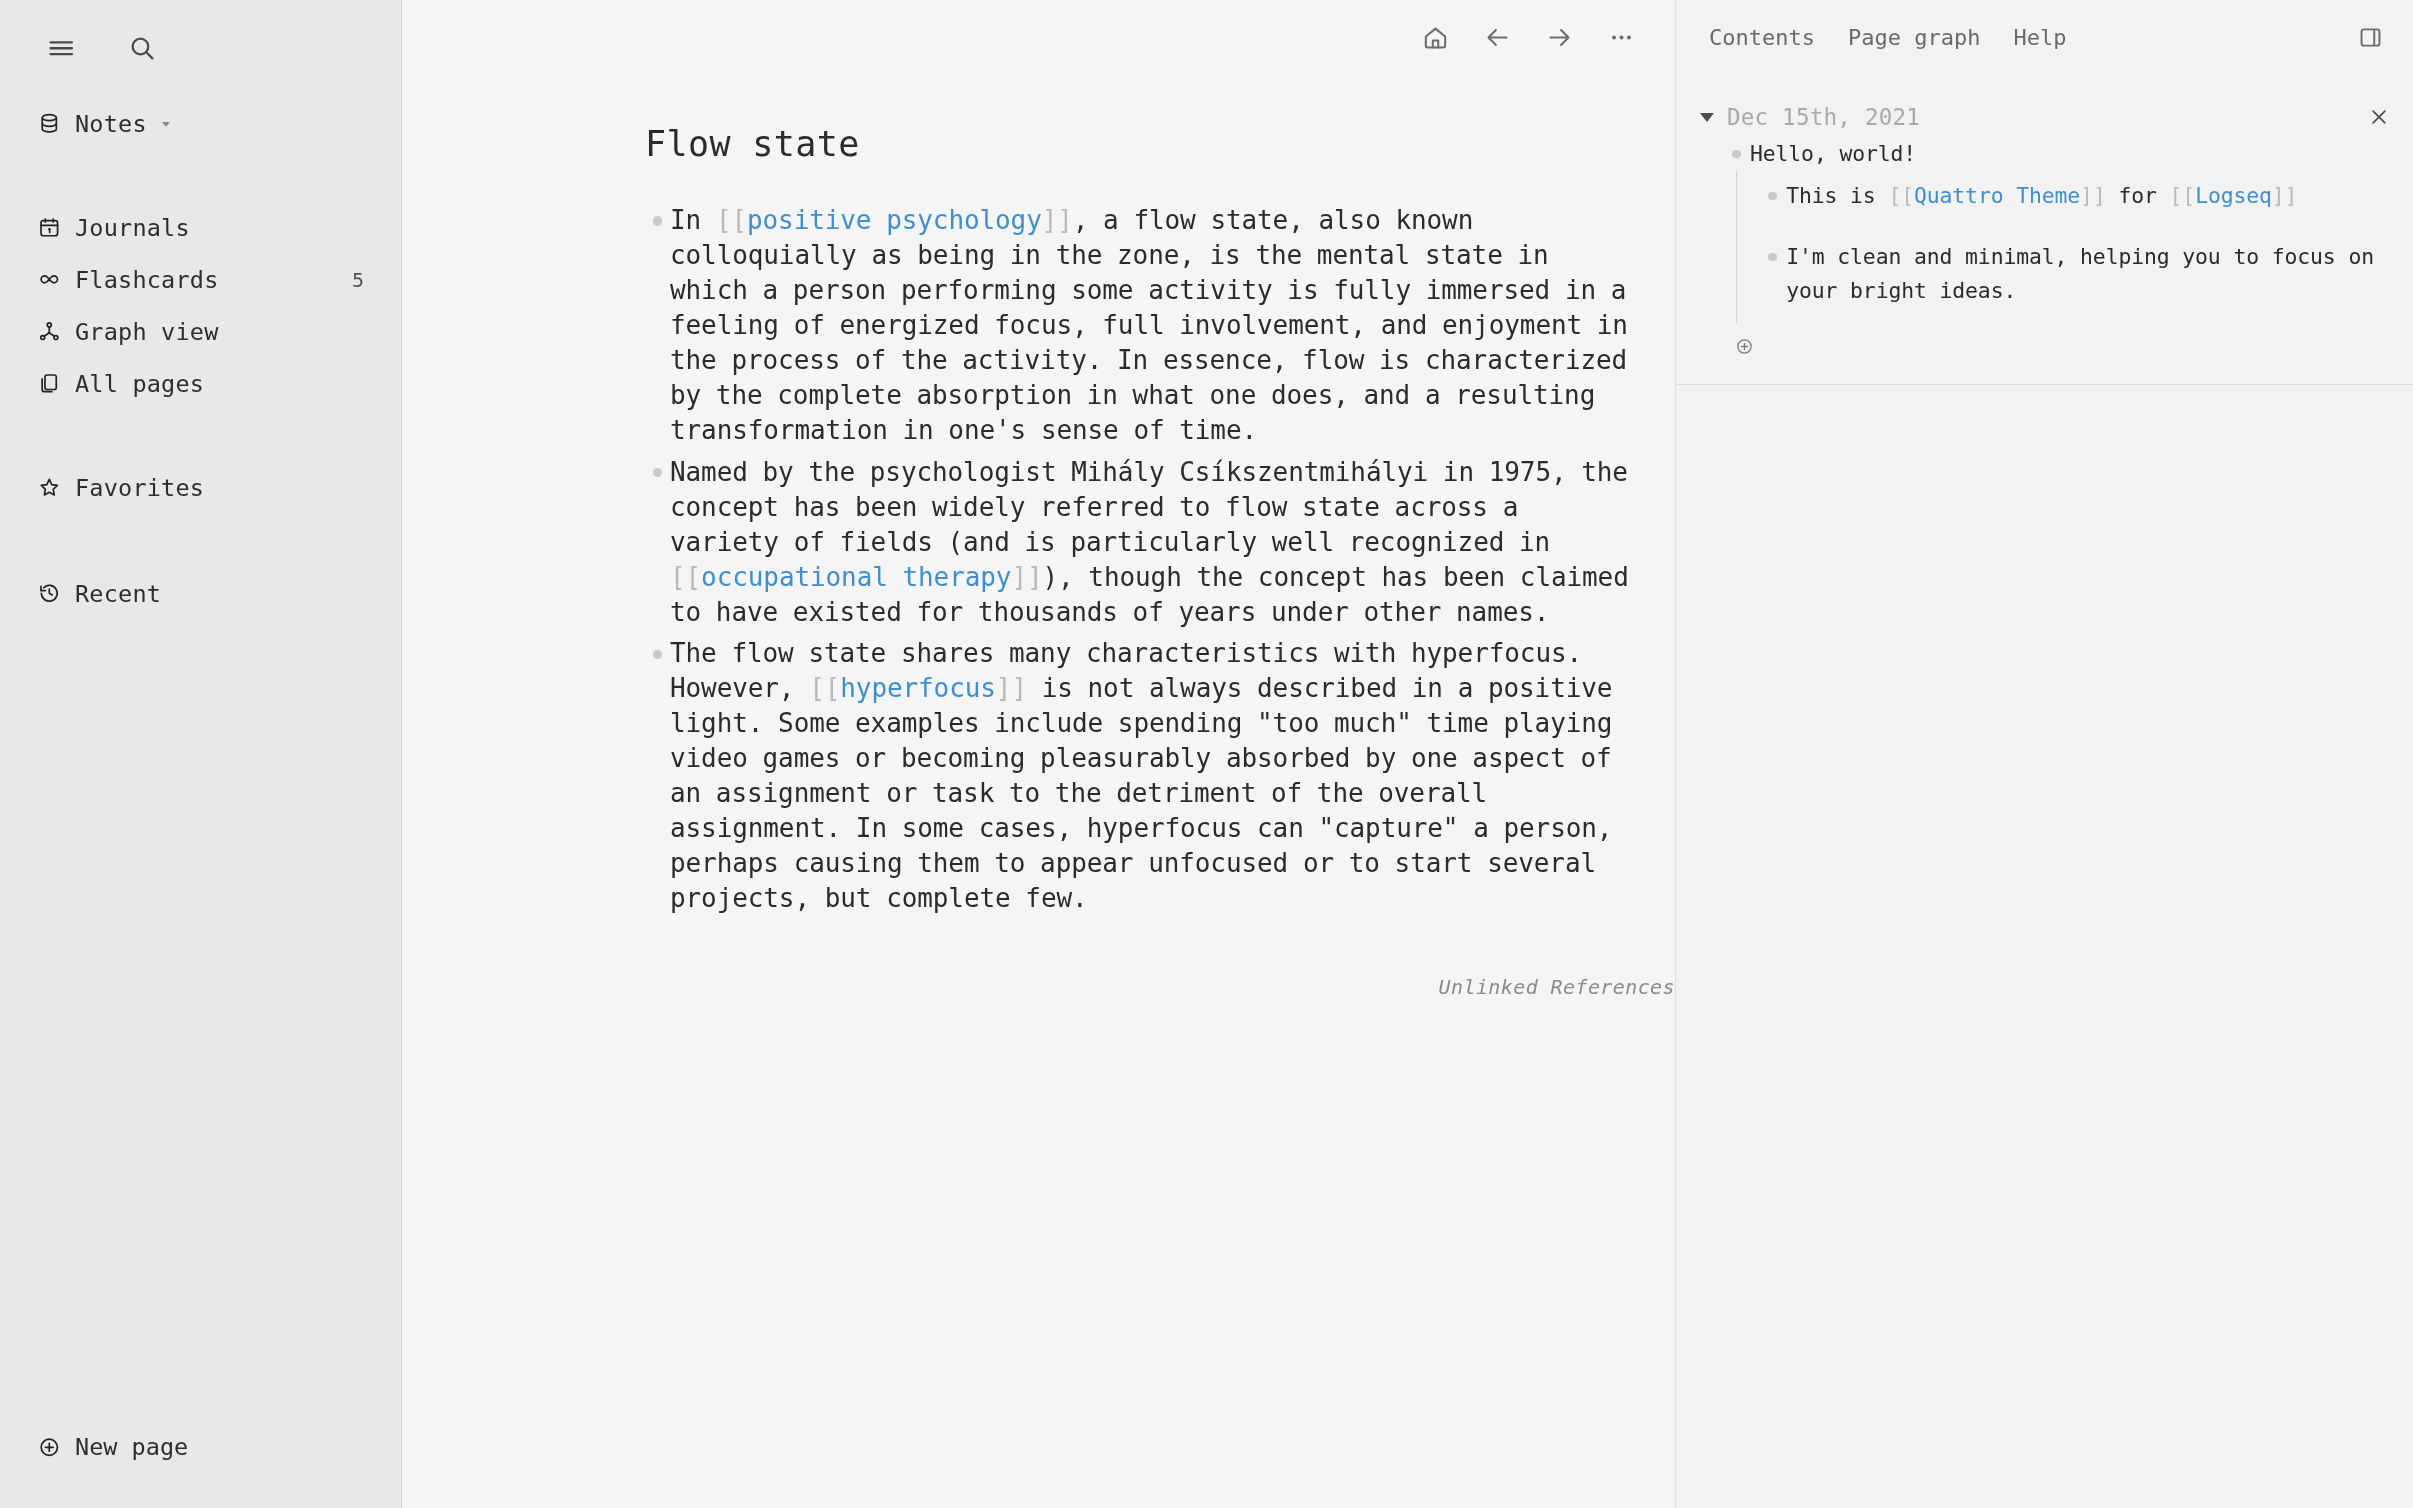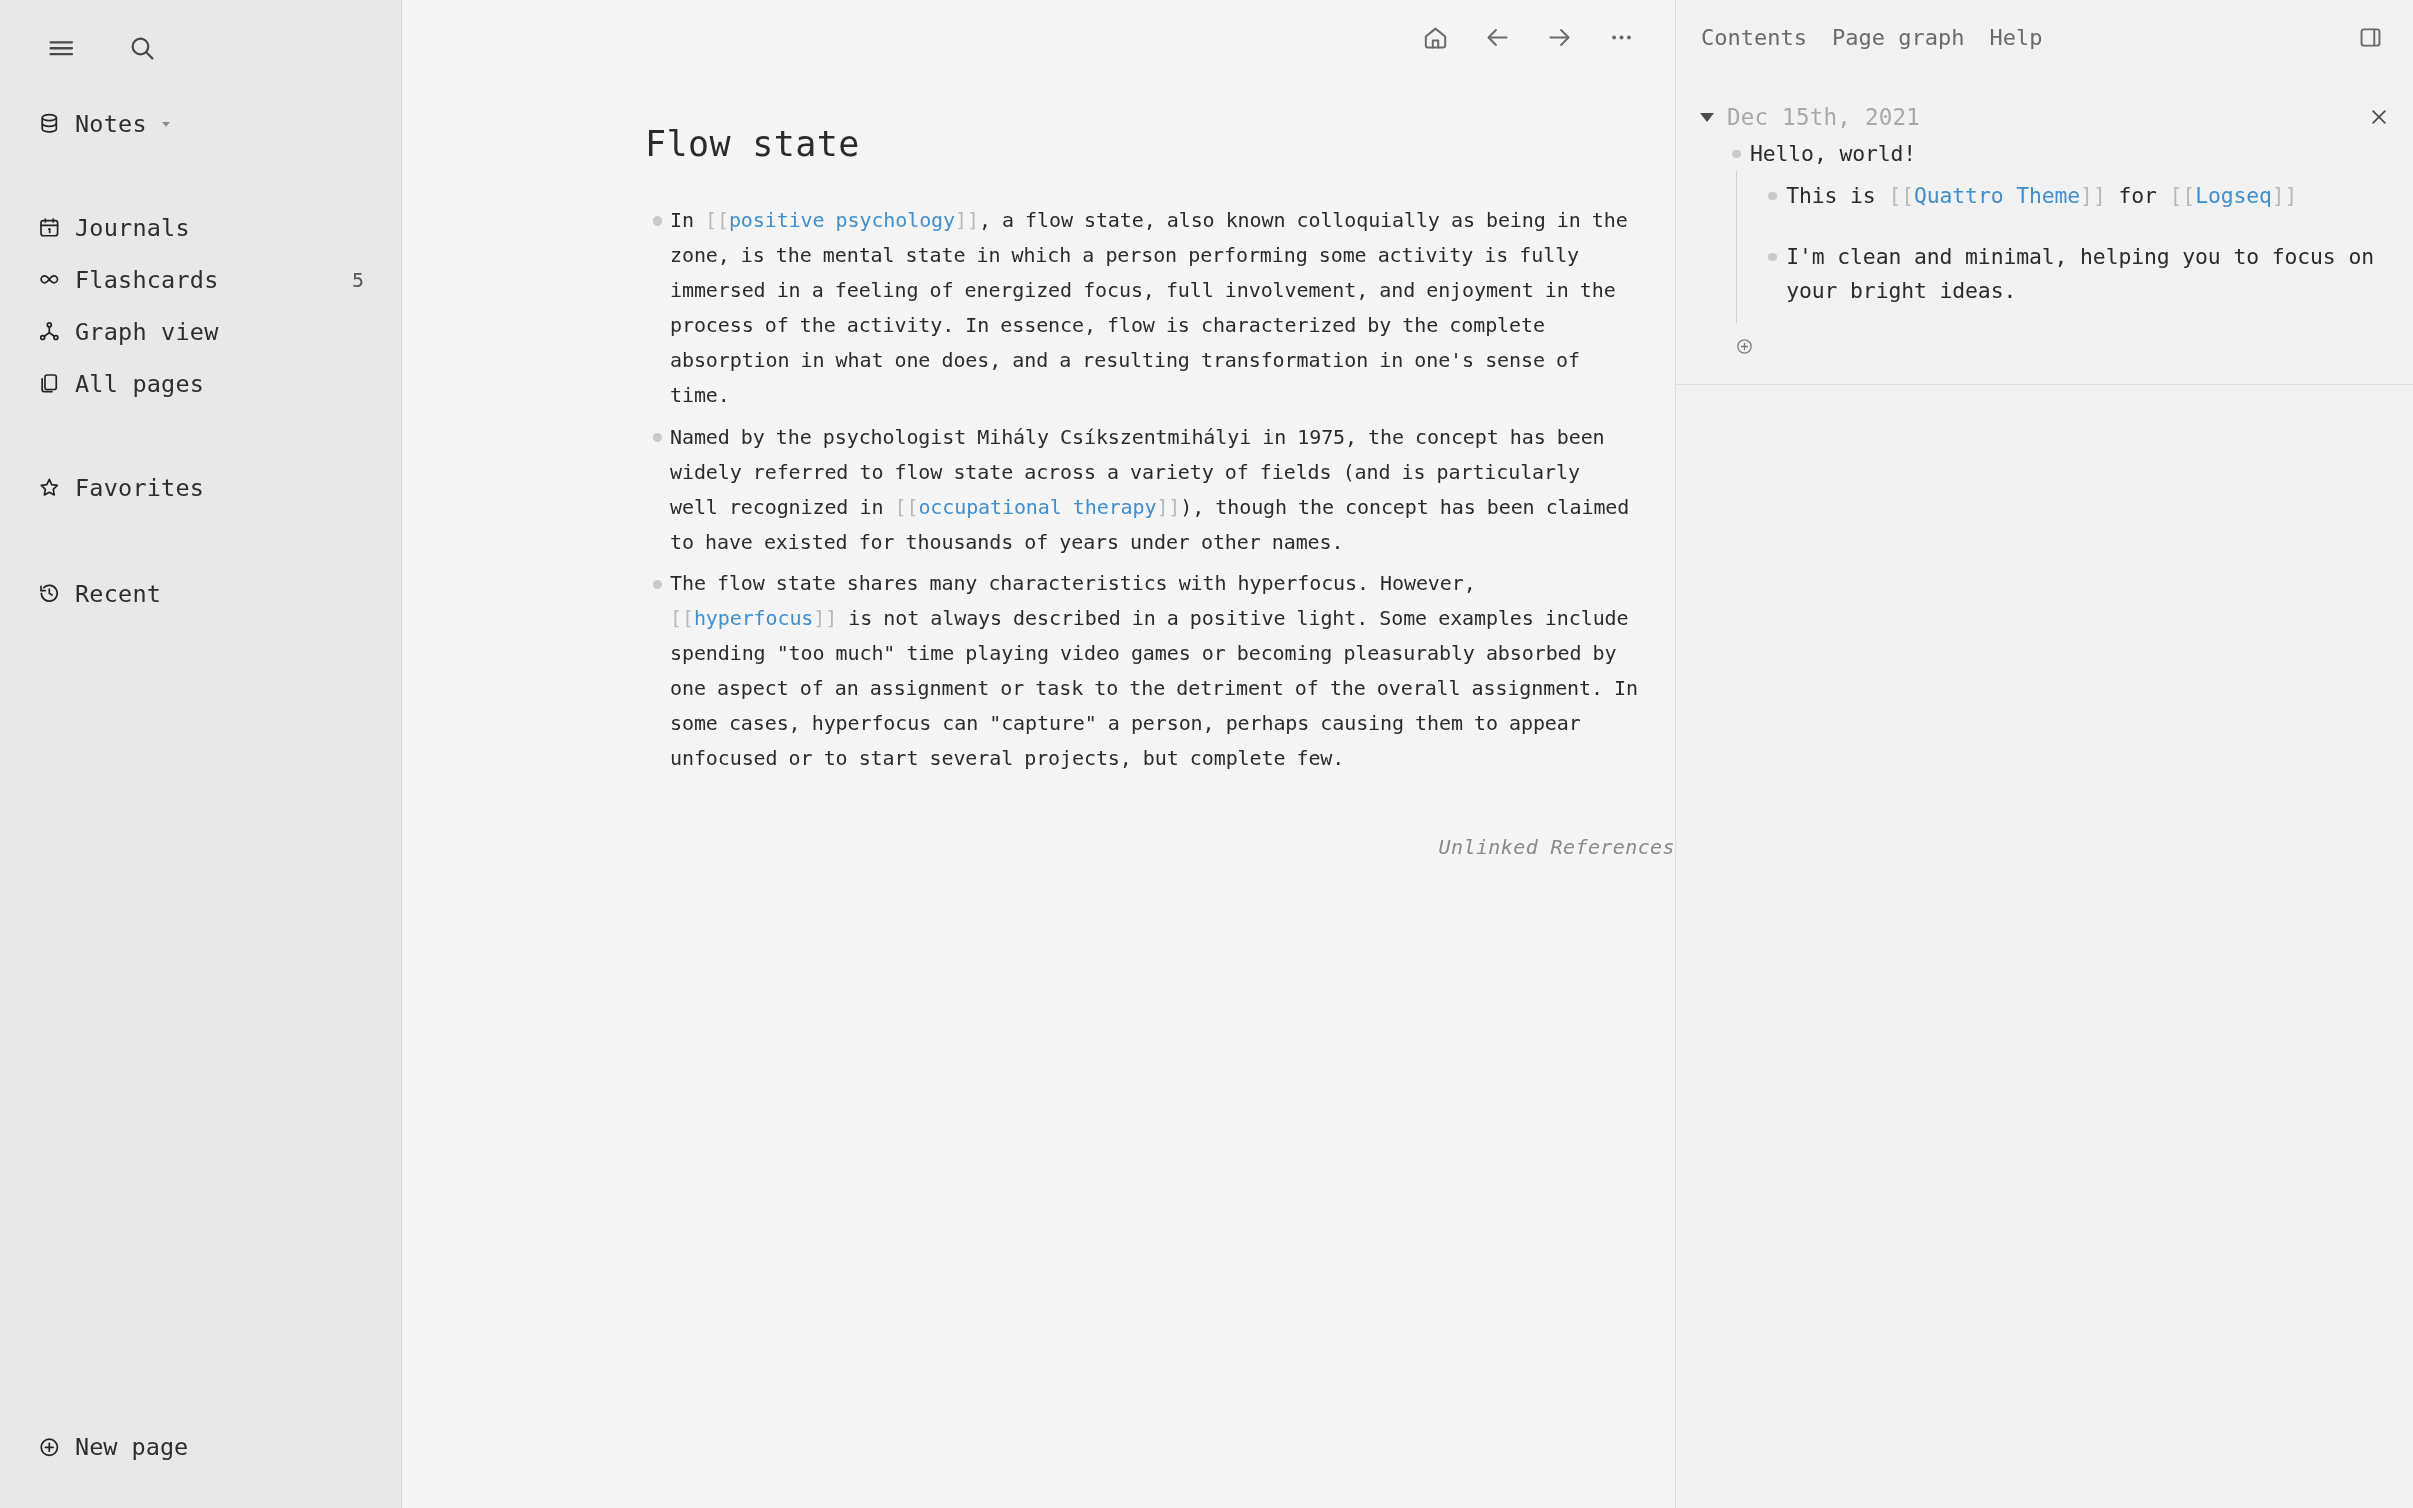--- a/index.html
+++ b/index.html
@@ -167,21 +167,21 @@
 
   .bullet {
     width: 9.2px;
     height: 9.2px;
     border-radius: 50%;
     background: #c9c9c9;
     display: block;
   }
 
   .block-text {
-    font-size: 20px;
+    font-size: 26px;
     line-height: 35px;
     color: #2b2b2b;
     letter-spacing: -0.1px;
     font-family: "DejaVu Sans Mono", "Liberation Mono", monospace;
     word-spacing: -0.8px;
   }
 
   .ref-link { color: #3e8ed0; cursor: pointer; }
   .brk { color: #b9b9b9; }
 
@@ -212,20 +212,21 @@
     padding: 0 30px 0 25px;
     gap: 25px;
   }
 
   .rb-tab {
     font-size: 22px;
     color: #6a6a6a;
     cursor: pointer;
     font-family: "DejaVu Sans Mono", "Liberation Mono", monospace;
     white-space: nowrap;
+    margin-left: 8px;
   }
 
   .rb-toggle { margin-left: auto; cursor: pointer; display: flex; }
 
   .rb-section {
     padding: 30px 23.5px 25px 23.5px;
     border-bottom: 1.7px solid #dddddd;
   }
 
   .rb-head {

